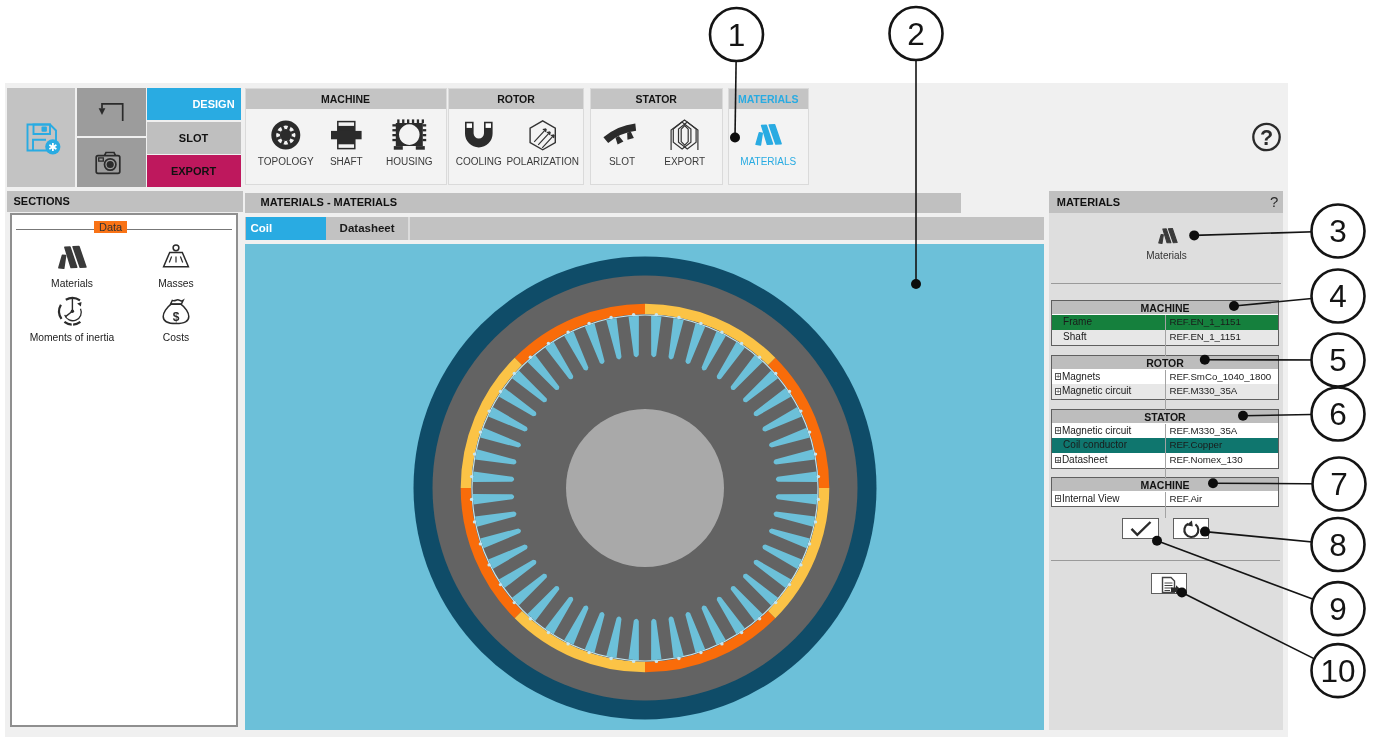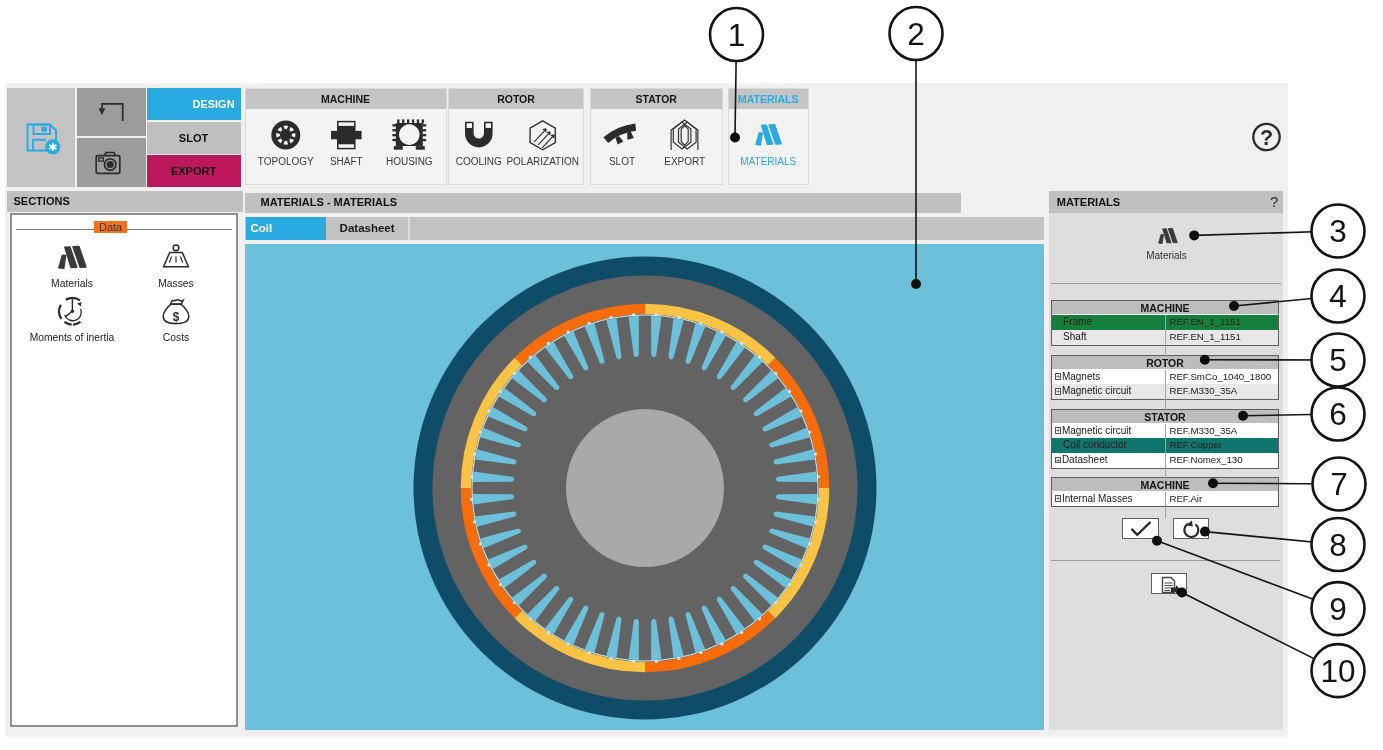--- a/index.html
+++ b/index.html
@@ -207,21 +207,21 @@
     <div class="row" style="background:#ffffff">
       <span class="exp">+</span>
       <span class="lab" style="left:10.3px">Datasheet</span>
       <div class="cv">REF.Nomex_130</div>
     </div>
   </div>
 <div class="tbl" style="top:476.5px">
     <div class="tblhead">MACHINE</div>
     <div class="row" style="background:#ffffff">
       <span class="exp">+</span>
-      <span class="lab" style="left:10.3px">Internal Masses</span>
+      <span class="lab" style="left:10.3px">Internal View</span>
       <div class="cv">REF.Air</div>
     </div>
   </div>
 <div class="btn" style="left:1122.4px;top:518.3px"></div>
 <div class="btn" style="left:1172.8px;top:518.3px"></div>
 <div class="btn" style="left:1151px;top:573px"></div>
 <svg width="1383" height="750" viewBox="0 0 1383 750" style="position:absolute;left:0;top:0;z-index:20;pointer-events:none">
     <g stroke="#29abe2" fill="none" stroke-width="1.9">
       <path d="M27.5,124.5 h22.5 l6,6 v20 h-28.5 Z"></path>
       <path d="M33.5,124.5 h16.5 v9.5 h-16.5 Z"></path>

